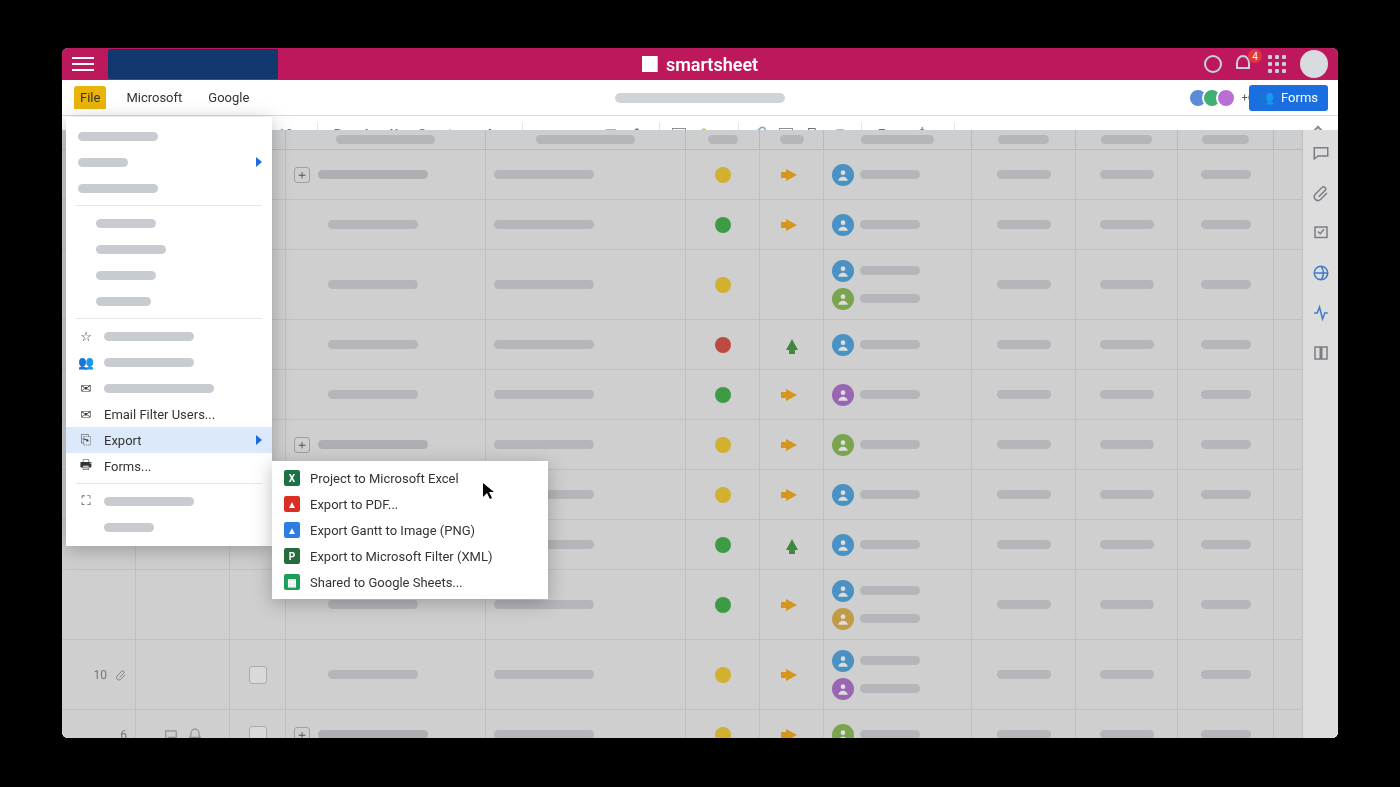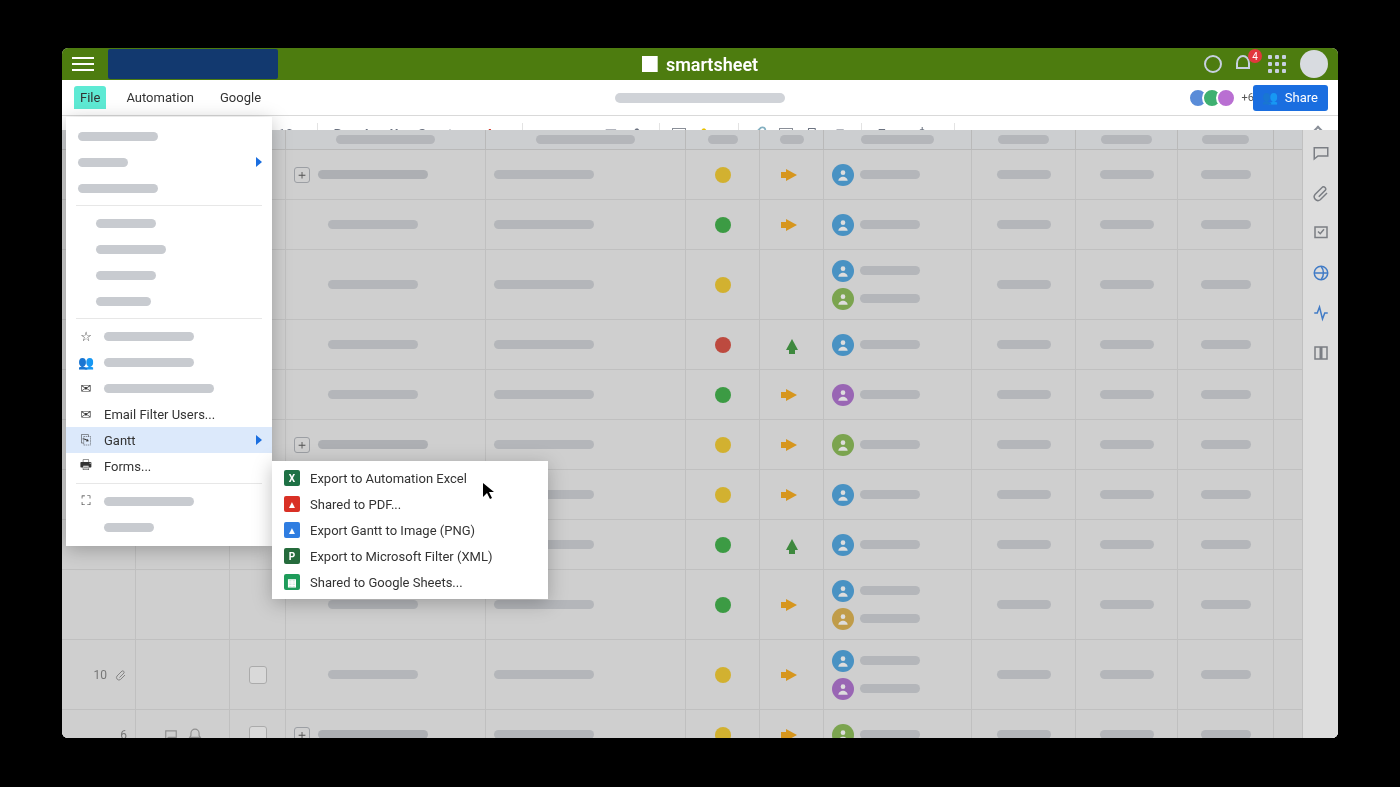--- a/index.html
+++ b/index.html
@@ -19,21 +19,21 @@
     width: 1276px;
     height: 690px;
     background: #e5e5e5;
     border-radius: 6px;
     overflow: hidden;
   }
 
   
   .topbar {
     height: 30px;
-    background: #4d7c0f;
+    background: #be185d;
     display: flex;
     align-items: center;
     padding: 16px 10px;
     color: #fff;
   }
   .hamburger {
     width: 28px; height: 28px;
     display:flex;flex-direction:column;justify-content:center;gap:4px;
     margin-right: 8px;
     cursor:pointer;
@@ -56,21 +56,21 @@
   .grid-icon i { background:#c7d0e0; border-radius:1px;}
   .avatar-lg { width:28px;height:28px;border-radius:50%;background:#d8dbe0; }
 
   
   .menubar {
     height: 36px; background:#fff; border-bottom:1px solid #d9d9d9;
     display:flex; align-items:center; padding:0 12px; gap:14px;
     position:relative;
   }
   .menuitem { font-size:13px; color:#333; cursor:pointer; padding:4px 6px;}
-  .menuitem.active { background:#5eead4; border-radius:3px 3px 0 0;}
+  .menuitem.active { background:#eab308; border-radius:3px 3px 0 0;}
   .title-stub { position:absolute; left:50%; transform:translateX(-50%); width:170px;height:10px;background:#d0d3d8;border-radius:5px; }
   .collab {
     position:absolute; right:84px; display:flex; align-items:center;
   }
   .collab .c { width:20px;height:20px;border-radius:50%; margin-left:-6px; border:2px solid #fff;}
   .collab .plus { font-size:11px; color:#555; margin-left:6px;}
   .share-btn {
     position:absolute; right:10px; height:26px;
     background:#1a6ee0; color:#fff; font-size:13px; padding:0 10px;
     border-radius:3px; display:flex;align-items:center;gap:6px;
@@ -215,32 +215,32 @@
           <i></i>
           <i></i>
           <i></i>
         </div>
       <div class="avatar-lg"></div>
     </div>
   </div>
 
   <div class="menubar">
     <div class="menuitem active">File</div>
-    <div class="menuitem">Automation</div>
+    <div class="menuitem">Microsoft</div>
     <div class="menuitem">Google</div>
     <div class="title-stub"></div>
     <div class="collab">
       <div class="c" style="background:#5a8cd8"></div>
       <div class="c" style="background:#3fb071"></div>
       <div class="c" style="background:#b96fd2"></div>
       <span class="plus">+6</span>
     </div>
     <div class="share-btn">
       <span class="ppl">👥</span>
-      <span>Share</span>
+      <span>Forms</span>
     </div>
   </div>
 
   <div class="toolbar">
     <div class="tb-sep"></div>
     <div class="tb">
       <svg width="14" height="14" viewBox="0 0 24 24" fill="none" stroke="#6b7280" stroke-width="2">
           <path d="M3 4h18l-7 9v6l-4 2v-8z"></path>
         </svg>
       <span>Filter</span>
@@ -905,45 +905,45 @@
     <div class="fm-row">
         <span class="fm-icon">✉</span>
         <span class="stub" style="width:110px"></span>
       </div>
     <div class="fm-row">
         <span class="fm-icon">✉</span>
         <span>Email Filter Users...</span>
       </div>
     <div class="fm-row hl sub">
         <span class="fm-icon">⎘</span>
-        <span>Gantt</span>
+        <span>Export</span>
         <span class="tri"></span>
       </div>
     <div class="fm-row">
         <span class="fm-icon">🖶</span>
         <span>Forms...</span>
       </div>
     <div class="fm-sep"></div>
     <div class="fm-row">
         <span class="fm-icon">⛶</span>
         <span class="stub" style="width:90px"></span>
       </div>
     <div class="fm-row stubrow">
         <span class="stub" style="margin-left:26px;width:50px"></span>
       </div>
   </div>
 
   <div class="export-menu">
     <div class="ex-row">
         <span class="app-icn excel">X</span>
-        <span>Export to Automation Excel</span>
+        <span>Project to Microsoft Excel</span>
       </div>
     <div class="ex-row">
         <span class="app-icn pdf">▲</span>
-        <span>Shared to PDF...</span>
+        <span>Export to PDF...</span>
       </div>
     <div class="ex-row">
         <span class="app-icn png">▲</span>
         <span>Export Gantt to Image (PNG)</span>
       </div>
     <div class="ex-row">
         <span class="app-icn proj">P</span>
         <span>Export to Microsoft Filter (XML)</span>
       </div>
     <div class="ex-row">

